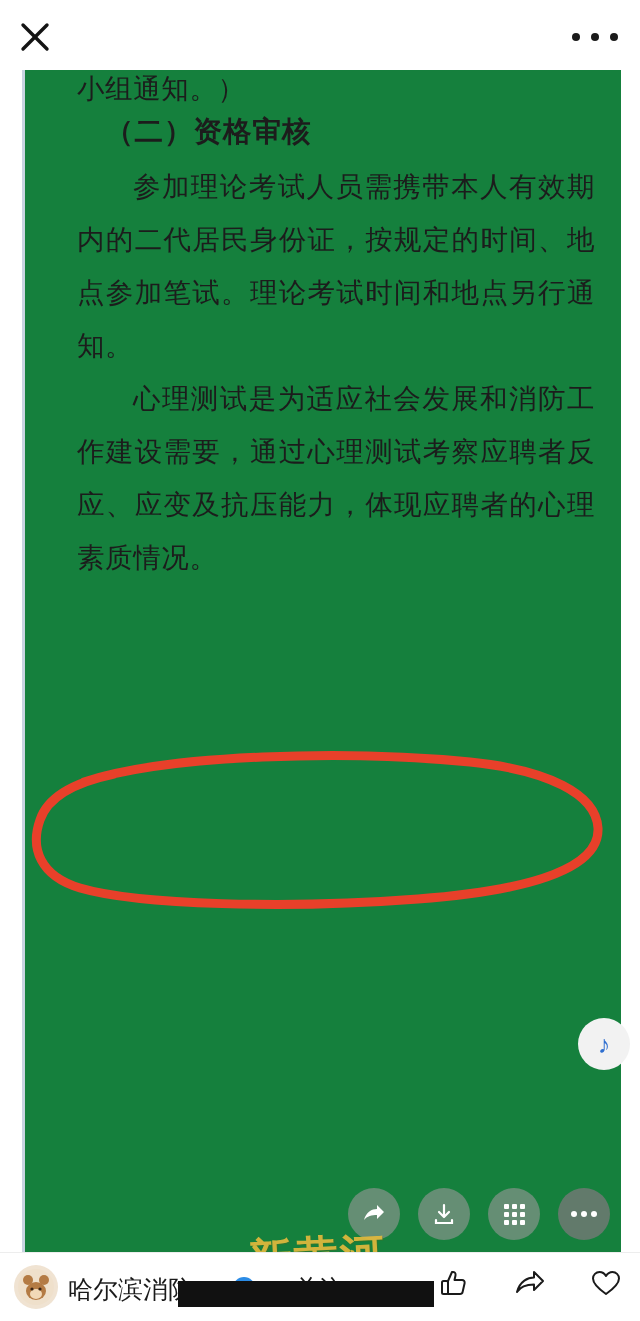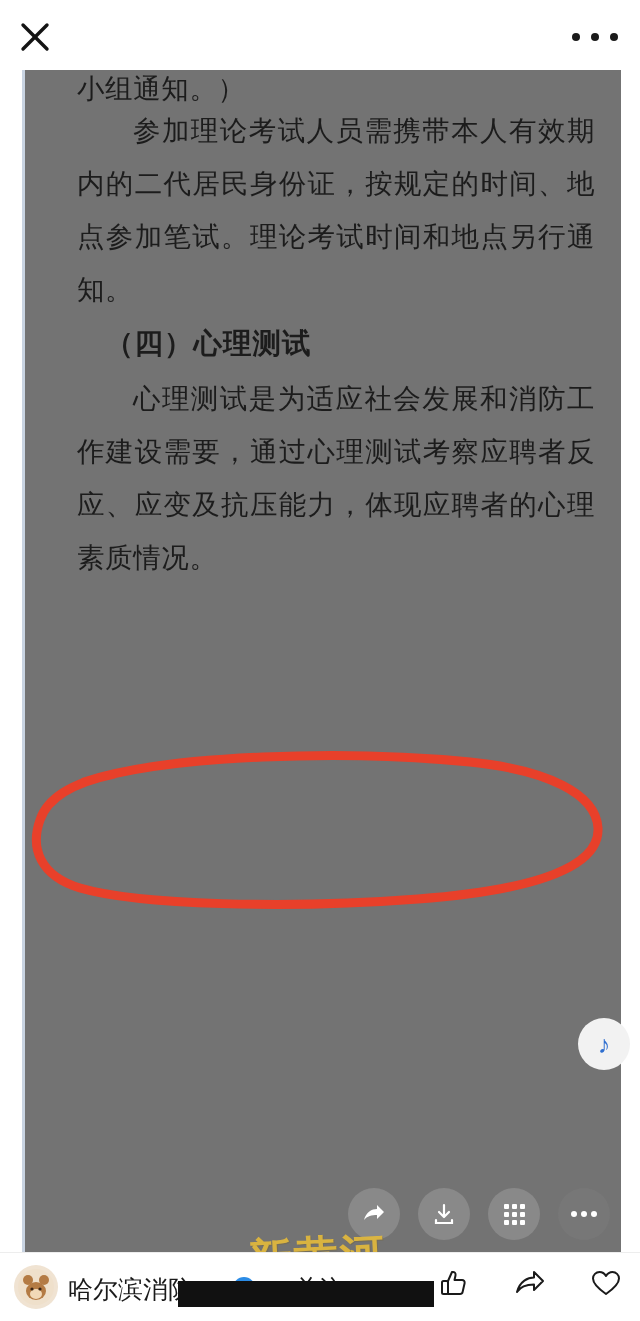--- a/index.html
+++ b/index.html
@@ -57,21 +57,21 @@
     height: 1210px;
     background: #ffffff;
     overflow: hidden;
   }
   .paper {
     position: absolute;
     left: 22px;
     top: 0;
     width: 596px;
     height: 1210px;
-    background: #737373;
+    background: #15803d;
     border-left: 3px solid #c9d4e2;
   }
   .content {
     position: absolute;
     left: 52px;
     top: 4px;
     width: 518px;
     color: #1c1c1c;
     font-size: 27.5px;
     line-height: 53px;
@@ -254,27 +254,27 @@
   </div>
 </div>
 
 <div class="page">
   <div class="paper">
     <div class="content">
 
       <p class="clip-top">小组通知。）</p>
 
 
+      <h3>（二）资格审核</h3>
 
 
 
       <p class="indent">参加理论考试人员需携带本人有效期内的二代居民身份证，按规定的时间、地点参加笔试。理论考试时间和地点另行通知。</p>
 
 
-      <h3>（四）心理测试</h3>
 
       <p class="indent">心理测试是为适应社会发展和消防工作建设需要，通过心理测试考察应聘者反应、应变及抗压能力，体现应聘者的心理素质情况。</p>
 
     </div>
   </div>
 </div>
 
 <div class="annotation">
   <svg width="600" height="165" viewBox="0 0 600 165">
     <path d="M 66 34 C 150 6, 330 2, 452 14 C 530 22, 578 46, 580 80 C 582 118, 520 142, 400 151 C 270 161, 120 157, 62 140 C 22 128, 12 100, 22 72 C 30 48, 58 34, 96 26" fill="none" stroke="#e8402a" stroke-width="9" stroke-linecap="round" stroke-linejoin="round"></path>

